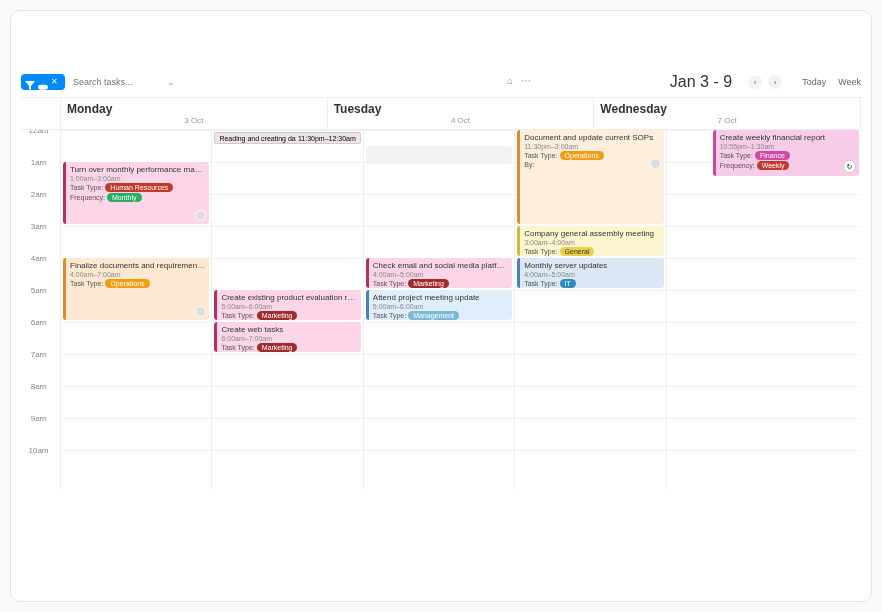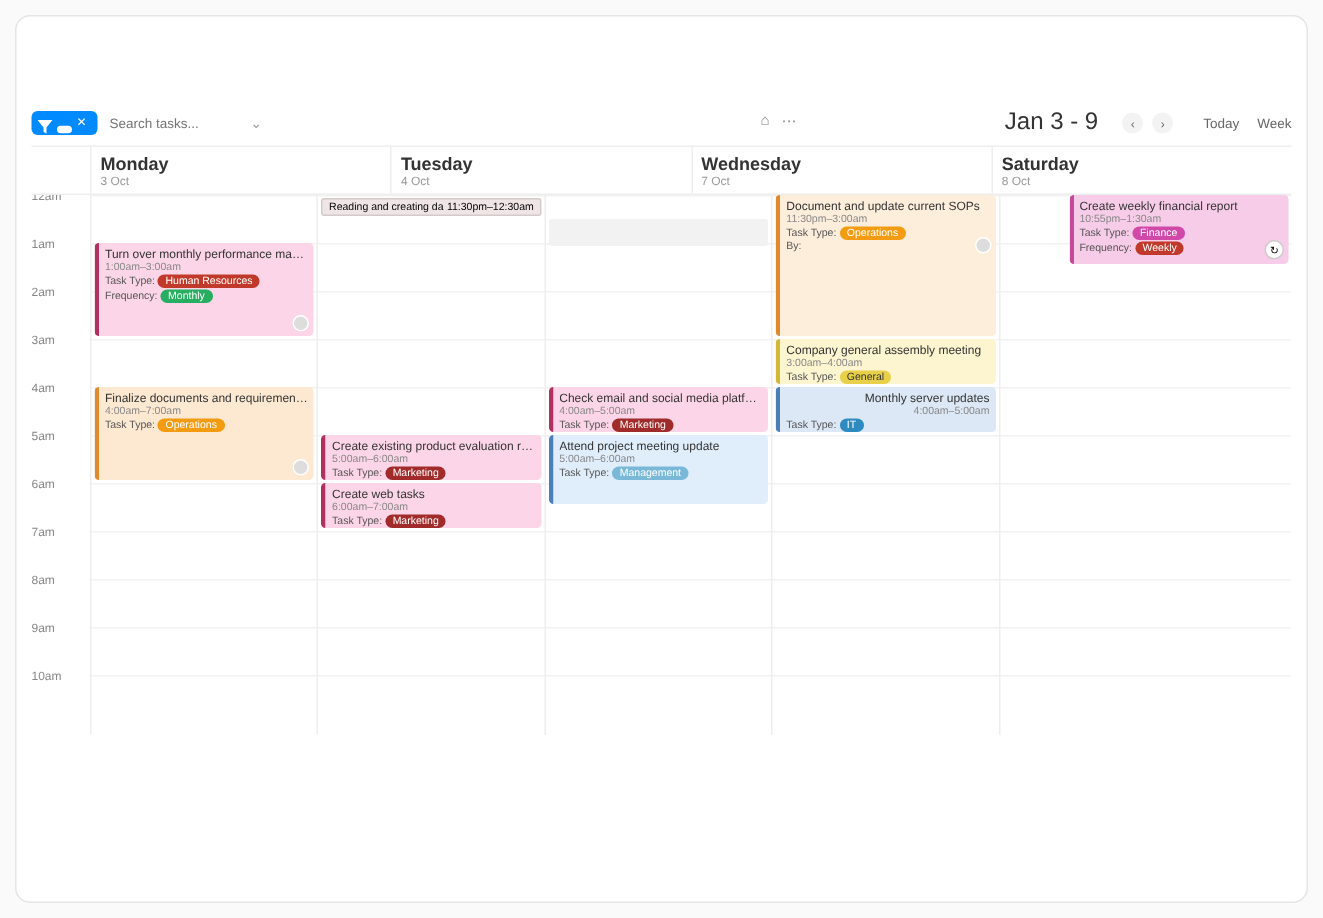--- a/index.html
+++ b/index.html
@@ -17,47 +17,47 @@
 .nav-btns span { width: 14px; height: 14px; border-radius: 50%; background: #f3f3f3; display: inline-flex; align-items: center; justify-content: center; font-size: 8px; color: #666; cursor: pointer; }
 .today-btn, .view-btn { font-size: 9px; color: #666; cursor: pointer; margin-left: 4px; }
 .crumbs { position: absolute; right: 340px; top: 64px; display: flex; gap: 8px; }
 
 .cal { border-top: 1px solid #eee; }
 .header-row { display: flex; border-bottom: 1px solid #eee; }
 .gutter { width: 40px; flex: 0 0 40px; border-right: 1px solid #eee; }
 .day-col { flex: 1; border-right: 1px solid #eee; padding: 4px 6px; }
 .day-col.last { border-right: none; }
 .day-name { font-size: 12px; color: #333; font-weight: 600; }
-.day-date { font-size: 8px; color: #999; }
+.day-date { font-size: 8px; color: #999; text-align: center; }
 
 .allday-row { display: flex; border-bottom: 1px solid #eee; height: 18px; }
 .allday-row .gutter { font-size: 8px; color: #888; display: flex; align-items: center; justify-content: center; }
 .allday-row .cell { flex: 1; border-right: 1px solid #eee; }
 
 .grid { position: relative; display: flex; height: 360px; overflow: hidden; }
 .time-gutter { width: 40px; flex: 0 0 40px; border-right: 1px solid #eee; }
-.time-gutter .time { height: 32px; font-size: 8px; color: #888; text-align: left; padding-right: 4px; position: relative; top: -4px; }
+.time-gutter .time { height: 32px; font-size: 8px; color: #888; text-align: center; padding-right: 4px; position: relative; top: -4px; }
 .cols { flex: 1; display: flex; position: relative; }
 .col { flex: 1; border-right: 1px solid #eee; position: relative; }
 .col.last { border-right: none; margin-left: 44px; }
 .hline { position: absolute; left: 0; right: 0; border-top: 1px solid #f2f2f2; }
 
 .event { position: absolute; left: 2px; right: 2px; border-radius: 3px; padding: 3px 4px; font-size: 8px; overflow: hidden; border-left: 3px solid; }
 .event .title { font-size: 8px; color: #333; margin-bottom: 1px; white-space: nowrap; overflow: hidden; text-overflow: ellipsis; }
 .event .time { font-size: 7px; color: #888; }
 .event .meta { font-size: 7px; color: #555; margin-top: 1px; display: flex; align-items: center; gap: 2px; }
 .tag { display: inline-block; padding: 1px 5px; border-radius: 8px; font-size: 7px; color: #fff; }
 .avatar { position: absolute; right: 3px; bottom: 3px; width: 11px; height: 11px; border-radius: 50%; background: #ddd; border: 1px solid #fff; }
 .badge { position: absolute; right: 3px; bottom: 3px; width: 13px; height: 13px; border-radius: 50%; background: #fff; border: 1px solid #ccc; display: flex; align-items: center; justify-content: center; font-size: 7px; }
 
 .ev-pink { background: #fcd6e8; border-left-color: #b03060; }
 .ev-orange-lt { background: #fde9d2; border-left-color: #e08a2f; }
 .ev-orange { background: #fdeedc; border-left-color: #e08a2f; }
 .ev-blue-lt { background: #e0eefc; border-left-color: #4a7fb8; }
-.ev-blue { background: #dce8f5; border-left-color: #4a7fb8; text-align: right; }
+.ev-blue { background: #dce8f5; border-left-color: #4a7fb8; }
 .ev-yellow { background: #fcf5d0; border-left-color: #d4b83a; }
 .ev-magenta { background: #f7cce8; border-left-color: #c44b9c; }
 .ev-gray-bar { background: #efe5e5; border: 1px solid #d5caca; position: absolute; left: 2px; right: 2px; height: 12px; font-size: 7px; padding: 0 4px; display: flex; justify-content: space-between; align-items: center; border-radius: 2px; }
 .ev-gray-slot { background: #f2f2f2; position: absolute; left: 2px; right: 2px; height: 18px; border-radius: 2px; }
 
 .tag-hr { background: #c0392b; }
 .tag-ops { background: #f39c12; }
 .tag-mkt { background: #a12b2b; }
 .tag-mgmt { background: #7ab8d8; }
 .tag-gen { background: #e8d04a; color: #333; }
@@ -104,24 +104,20 @@
           <div class="day-name">Monday</div>
           <div class="day-date">3 Oct</div>
         </div>
       <div class="day-col">
           <div class="day-name">Tuesday</div>
           <div class="day-date">4 Oct</div>
         </div>
       <div class="day-col">
           <div class="day-name">Wednesday</div>
           <div class="day-date">7 Oct</div>
-        </div>
-      <div class="day-col last">
-          <div class="day-name">Saturday</div>
-          <div class="day-date">8 Oct</div>
         </div>
     </div>
 
 
     <div class="grid">
       <div class="time-gutter">
         <div class="time">12am</div>
           <div class="time">1am</div>
           <div class="time">2am</div>
           <div class="time">3am</div>
@@ -197,21 +193,21 @@
         <div class="col">
           <div class="ev-gray-slot" style="top:16px"></div>
           <div class="event ev-pink" style="top:128px;height:30px">
             <div class="title">Check email and social media platforms</div>
             <div class="time">4:00am–5:00am</div>
             <div class="meta">
                 <span>Task Type:</span> 
                 <span class="tag tag-mkt">Marketing</span>
               </div>
           </div>
-          <div class="event ev-blue-lt" style="top:160px;height:46px">
+          <div class="event ev-blue-lt" style="top:160px;height:30px">
             <div class="title">Attend project meeting update</div>
             <div class="time">5:00am–6:00am</div>
             <div class="meta">
                 <span>Task Type:</span> 
                 <span class="tag tag-mgmt">Management</span>
               </div>
           </div>
         </div>
 
 

